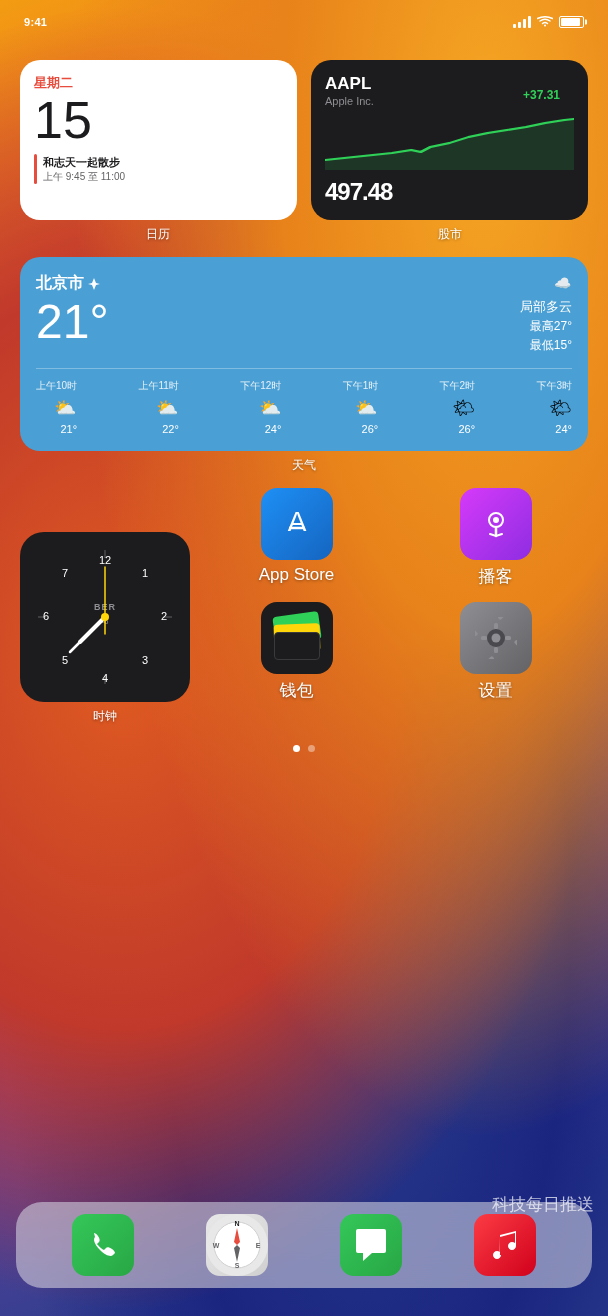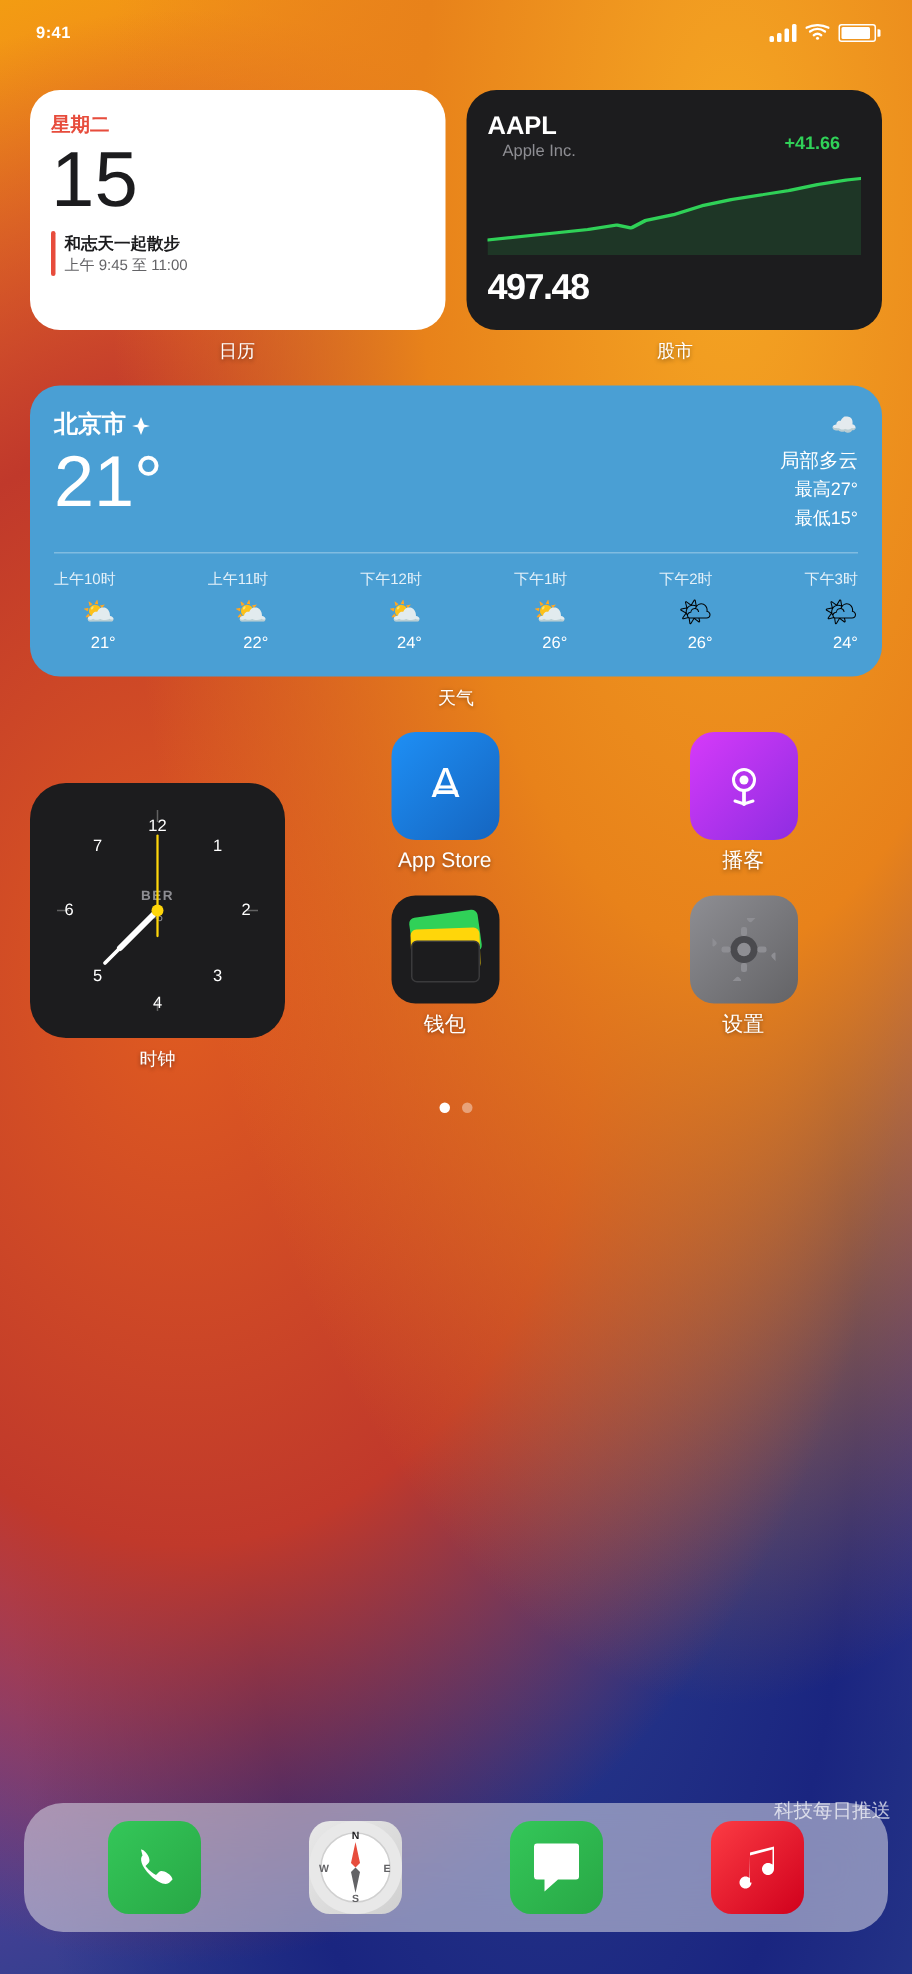--- a/index.html
+++ b/index.html
@@ -161,21 +161,20 @@
     }
     .stocks-ticker {
       font-size: 17px;
       font-weight: 700;
       color: white;
     }
     .stocks-name {
       font-size: 11px;
       color: #8e8e93;
       margin-top: 1px;
-      margin-left: 10px;
     }
     .stocks-change {
       font-size: 12px;
       color: #30d158;
       font-weight: 600;
       position: absolute;
       top: 14px;
       right: 14px;
     }
     .stocks-widget-inner { position: relative; }
@@ -314,21 +313,21 @@
       align-items: center;
       justify-content: center;
       font-size: 36px;
     }
     .app-icon.appstore { background: linear-gradient(135deg, #1e8ff5 0%, #1565c0 100%); }
     .app-icon.podcasts { background: linear-gradient(135deg, #d63af9 0%, #8e2de2 100%); }
     .app-icon.wallet { background: #1c1c1e; }
     .app-icon.settings { background: linear-gradient(135deg, #8e8e93 0%, #636366 100%); }
 
     .app-label {
-      font-size: 14px;
+      font-size: 17px;
       color: white;
       text-align: center;
       font-weight: 500;
       text-shadow: 0 1px 3px rgba(0,0,0,0.4);
     }
 
     
     .apps-labels-row {
       display: flex;
       gap: 14px;
@@ -386,21 +385,21 @@
     .dock-app-icon.safari { background: linear-gradient(135deg, #e8e8e8 0%, #d0d0d0 100%); }
     .dock-app-icon.messages { background: linear-gradient(135deg, #34c759 0%, #28a745 100%); }
     .dock-app-icon.music { background: linear-gradient(135deg, #fc3c44 0%, #d0001c 100%); }
 
     
     .watermark {
       position: absolute;
       bottom: 100px;
       right: 14px;
       color: rgba(255,255,255,0.7);
-      font-size: 13px;
+      font-size: 17px;
       font-weight: 500;
     }
 
     
     .wallet-inner {
       width: 60px;
       height: 60px;
       position: relative;
     }
     .wallet-card {
@@ -468,21 +467,21 @@
           <div class="cal-event-title">和志天一起散步</div>
           <div class="cal-event-time">上午 9:45 至 11:00</div>
         </div>
       </div>
     </div>
 
     <div class="stocks-widget">
       <div class="stocks-widget-inner" style="position:relative">
         <div class="stocks-ticker">AAPL</div>
         <div class="stocks-name">Apple Inc.</div>
-        <div class="stocks-change">+41.66</div>
+        <div class="stocks-change">+37.31</div>
       </div>
       <svg class="stocks-chart" viewBox="0 0 130 55" preserveAspectRatio="none">
         <polyline points="0,45 15,42 25,40 35,38 45,35 50,37 55,32 65,28 75,22 85,18 95,15 105,12 115,8 125,5 130,4" fill="none" stroke="#30d158" stroke-width="2" stroke-linecap="round" stroke-linejoin="round"></polyline>
         <polyline points="0,45 15,42 25,40 35,38 45,35 50,37 55,32 65,28 75,22 85,18 95,15 105,12 115,8 125,5 130,4 130,55 0,55" fill="rgba(48,209,88,0.15)" stroke="none"></polyline>
       </svg>
       <div class="stocks-price">497.48</div>
     </div>
   </div>
 
   <div class="widget-labels-row">

